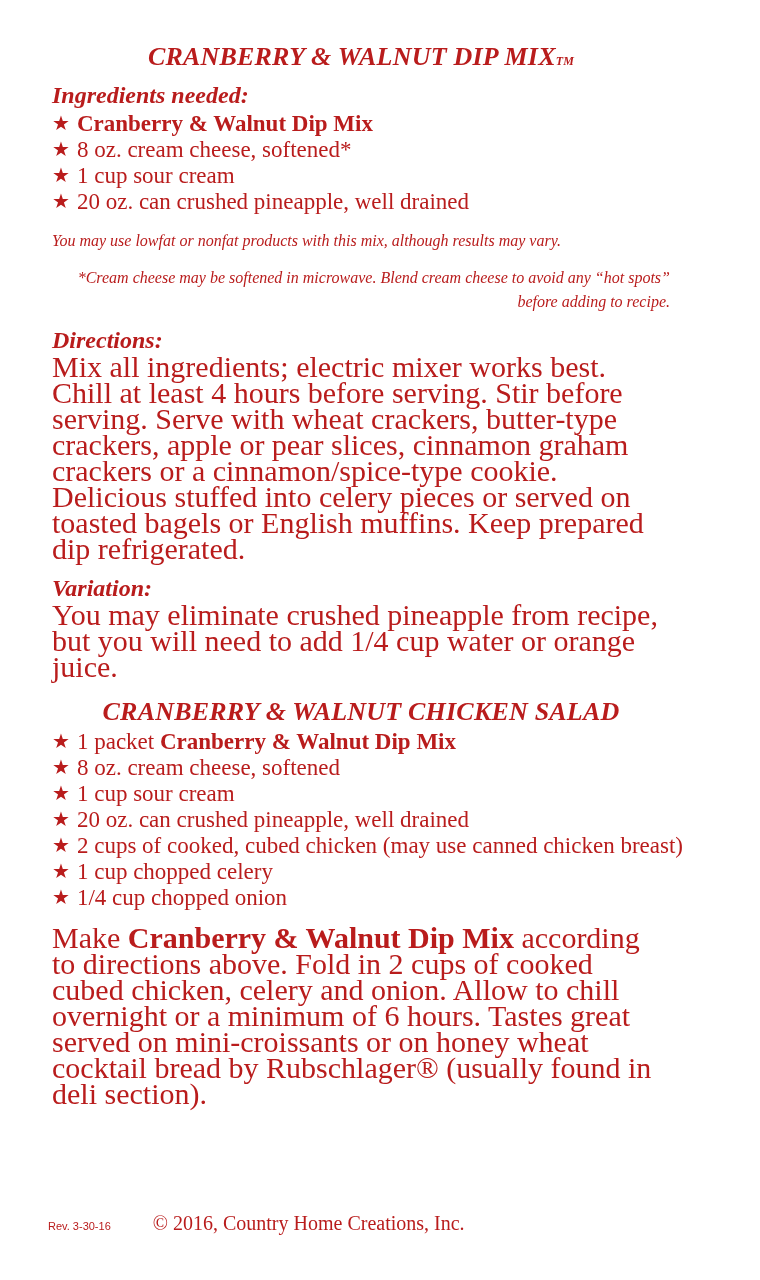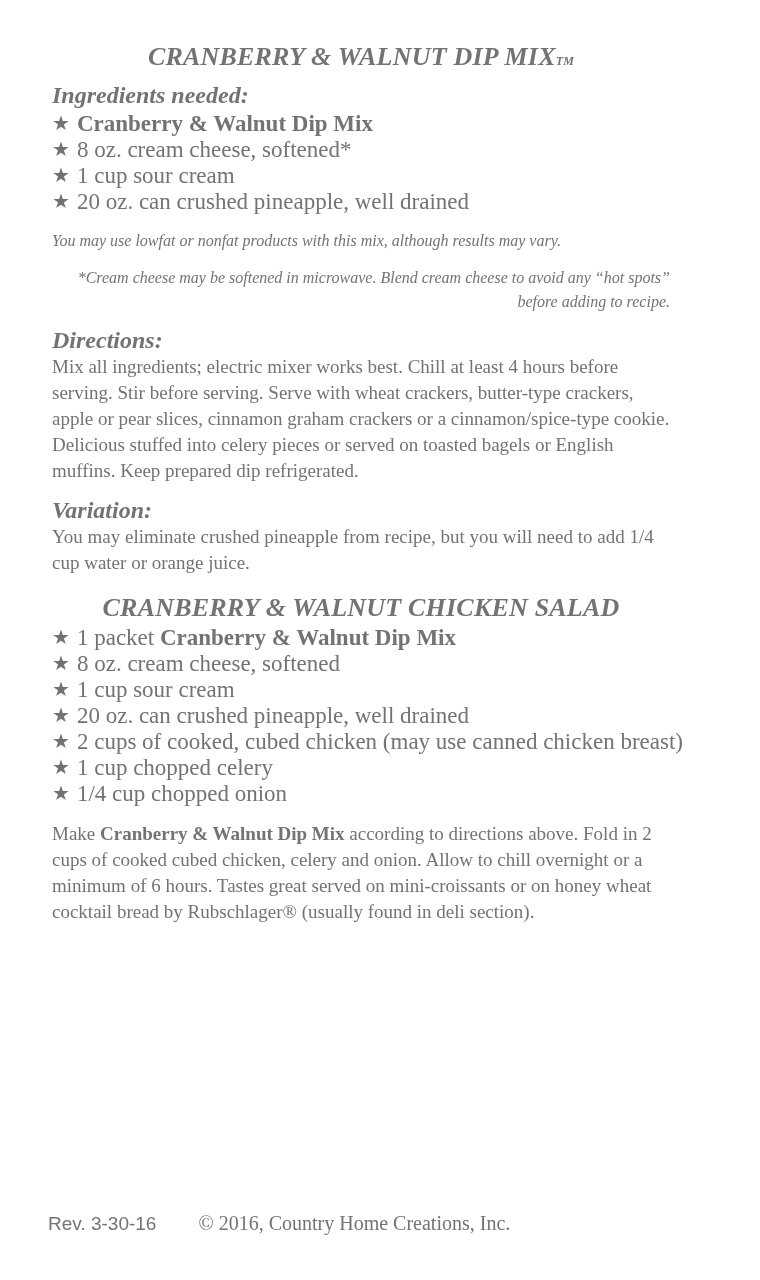--- a/index.html
+++ b/index.html
@@ -2,21 +2,21 @@
 <html><head>
 <meta charset="utf-8">
 <style>
   * { margin: 0; padding: 0; box-sizing: border-box; }
   html, body { background: #ffffff; }
   .page {
     position: relative;
     width: 700px;
     height: 1280px;
     background: #ffffff;
-    color: #737373;
+    color: #b91c1c;
     font-family: "Liberation Serif", "DejaVu Serif", serif;
     overflow: hidden;
     padding: 42px 30px 0 52px;
   }
   .title {
     font-size: 26px;
     font-weight: bold;
     font-style: italic;
     text-align: center;
     letter-spacing: 0.2px;
@@ -55,40 +55,40 @@
     line-height: 24px;
     max-width: 672px;
     margin-bottom: 13px;
   }
   .hanging {
     padding-left: 10px;
     text-indent: -10px;
     text-align: right;
   }
   .body-text {
-    font-size: 19px;
+    font-size: 30px;
     line-height: 26px;
     max-width: 678px;
     margin-bottom: 13px;
   }
   .title2 {
     margin-top: 17px;
     margin-bottom: 0;
   }
   .footer {
     position: absolute;
     left: 48px;
     right: 30px;
     top: 1212px;
     display: flex;
     align-items: baseline;
   }
   .rev {
     font-family: "Liberation Sans", "DejaVu Sans", sans-serif;
-    font-size: 19px;
+    font-size: 11px;
   }
   .copyright {
     font-size: 20px;
     margin-left: 42px;
   }
 </style>
 </head>
 <body>
 
 <div class="page">

